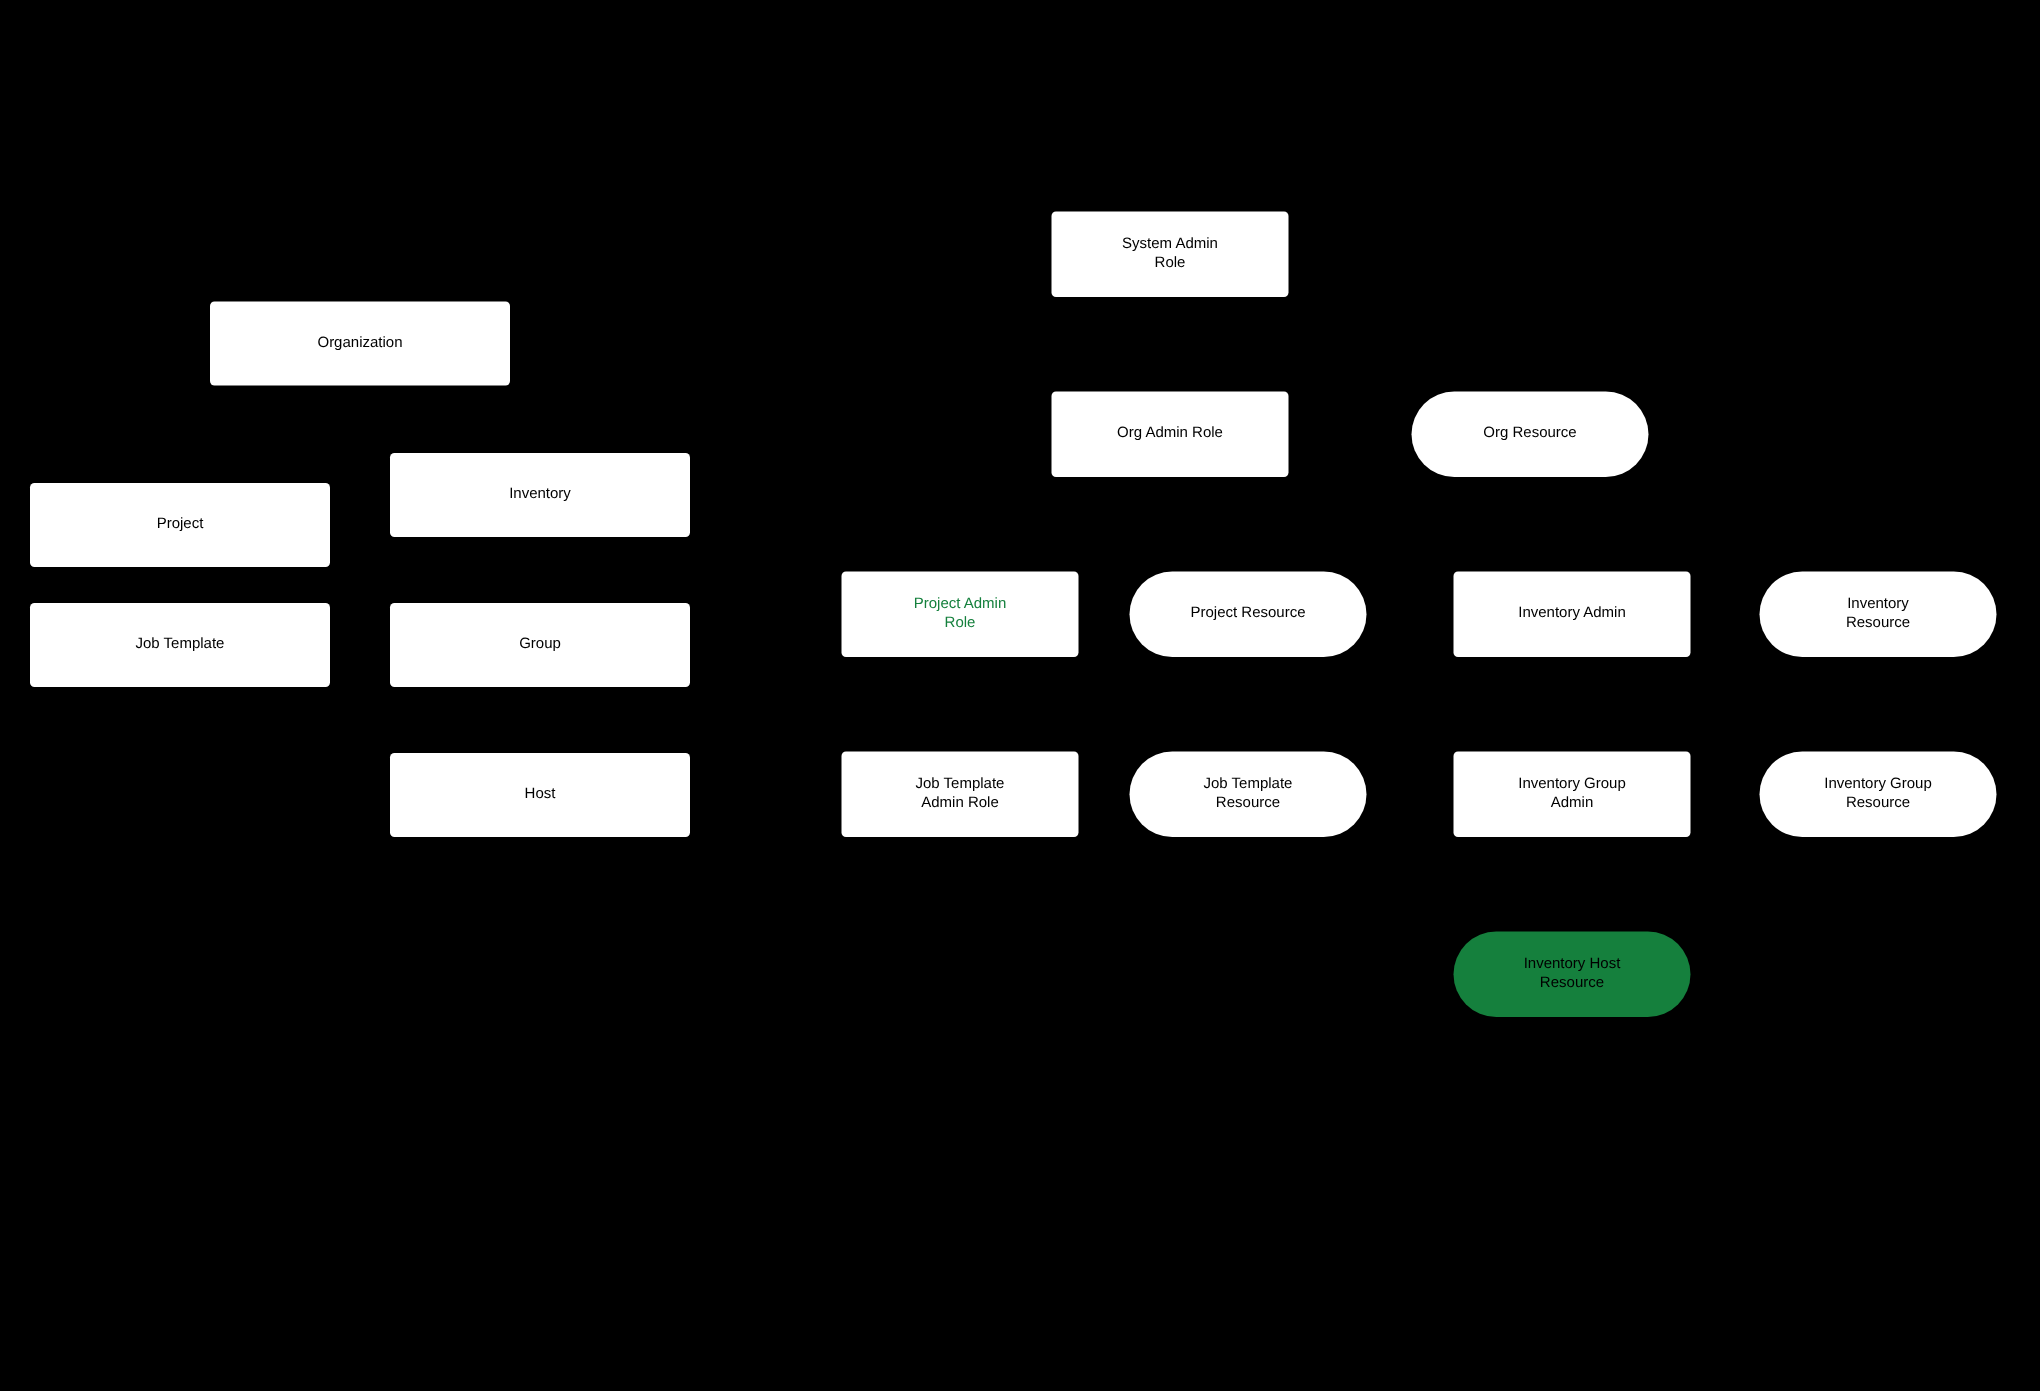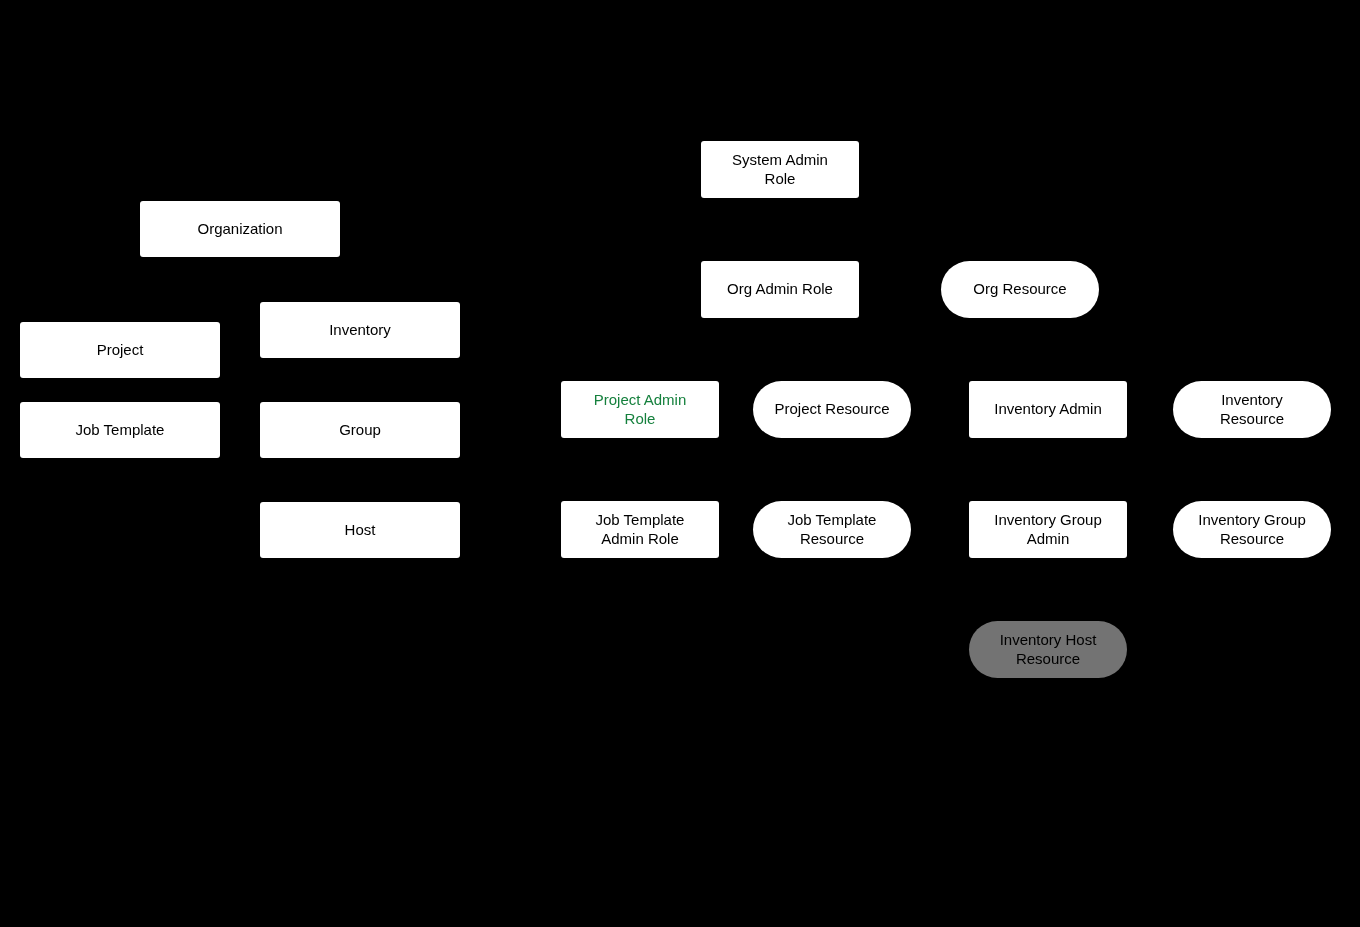--- a/index.html
+++ b/index.html
@@ -23,21 +23,21 @@
     background: #000000;
   }
   .node {
     position: absolute;
     background: #ffffff;
     color: #000000;
     display: flex;
     align-items: center;
     justify-content: center;
     text-align: center;
-    font-size: 15px;
+    font-size: 10px;
     line-height: 1.25;
     box-sizing: border-box;
     padding: 4px 8px;
     white-space: pre-line;
   }
   .node.rect {
     border-radius: 3px;
   }
   .node.pill {
     border-radius: 999px;
@@ -64,15 +64,15 @@
     <div class="node pill" style="left: 1173px; top: 381px; width: 158px; height: 57px; background: rgb(255, 255, 255); color: rgb(0, 0, 0);">Inventory
 Resource</div>
     <div class="node rect" style="left: 561px; top: 501px; width: 158px; height: 57px; background: rgb(255, 255, 255); color: rgb(0, 0, 0);">Job Template
 Admin Role</div>
     <div class="node pill" style="left: 753px; top: 501px; width: 158px; height: 57px; background: rgb(255, 255, 255); color: rgb(0, 0, 0);">Job Template
 Resource</div>
     <div class="node rect" style="left: 969px; top: 501px; width: 158px; height: 57px; background: rgb(255, 255, 255); color: rgb(0, 0, 0);">Inventory Group
 Admin</div>
     <div class="node pill" style="left: 1173px; top: 501px; width: 158px; height: 57px; background: rgb(255, 255, 255); color: rgb(0, 0, 0);">Inventory Group
 Resource</div>
-    <div class="node pill" style="left: 969px; top: 621px; width: 158px; height: 57px; background: #737373; color: rgb(0, 0, 0);">Inventory Host
+    <div class="node pill" style="left: 969px; top: 621px; width: 158px; height: 57px; background: #15803d; color: rgb(0, 0, 0);">Inventory Host
 Resource</div>
   </div>
 
 </body></html>

